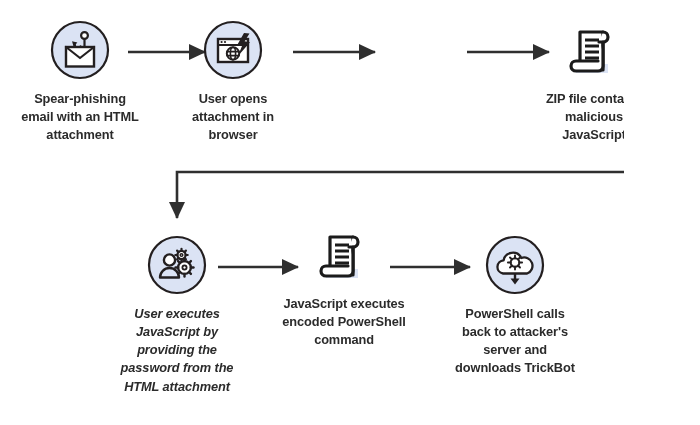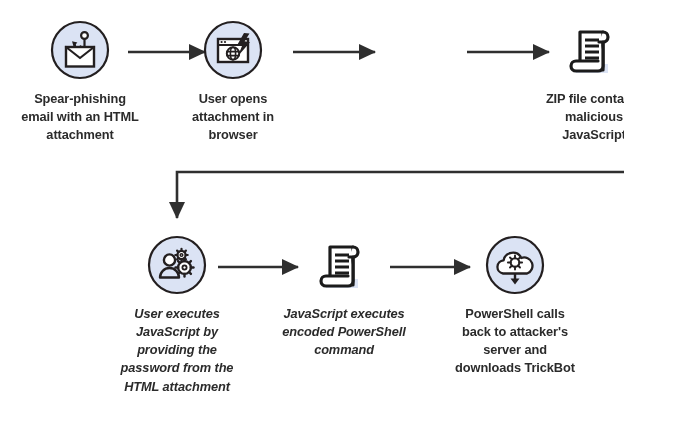--- a/index.html
+++ b/index.html
@@ -188,21 +188,21 @@
         </g>
       </svg>
     </div>
     <div class="node-label">User executes
 JavaScript by
 providing the
 password from the
 HTML attachment</div>
   </div>
 
-  <div class="node" style="left:269px; top:229px;font-style:italic;">
+  <div class="node" style="left:269px; top:219px;">
     <div class="node-icon">
       <svg width="62" height="72" viewBox="0 0 62 72">
         <path class="paper-shade" d="M17 18 L17 56 L36 56 L36 18 z"></path>
         <path class="paper-shade" d="M13 50 L45 50 L45 59 L13 59 z"></path>
         <path class="paper" d="M17 18 h23 v38 h-23 z"></path>
         <path class="paper" d="M40 18 a5 5 0 0 1 0 10 h-4"></path>
         <path class="paper" d="M40 28 v24 a5 5 0 0 1 -5 5 h-22 a5 5 0 0 1 0 -10 h22"></path>
         <path class="paper-line" d="M22 26 h14 M22 32 h14 M22 38 h14 M22 44 h14"></path>
       </svg>
     </div>

